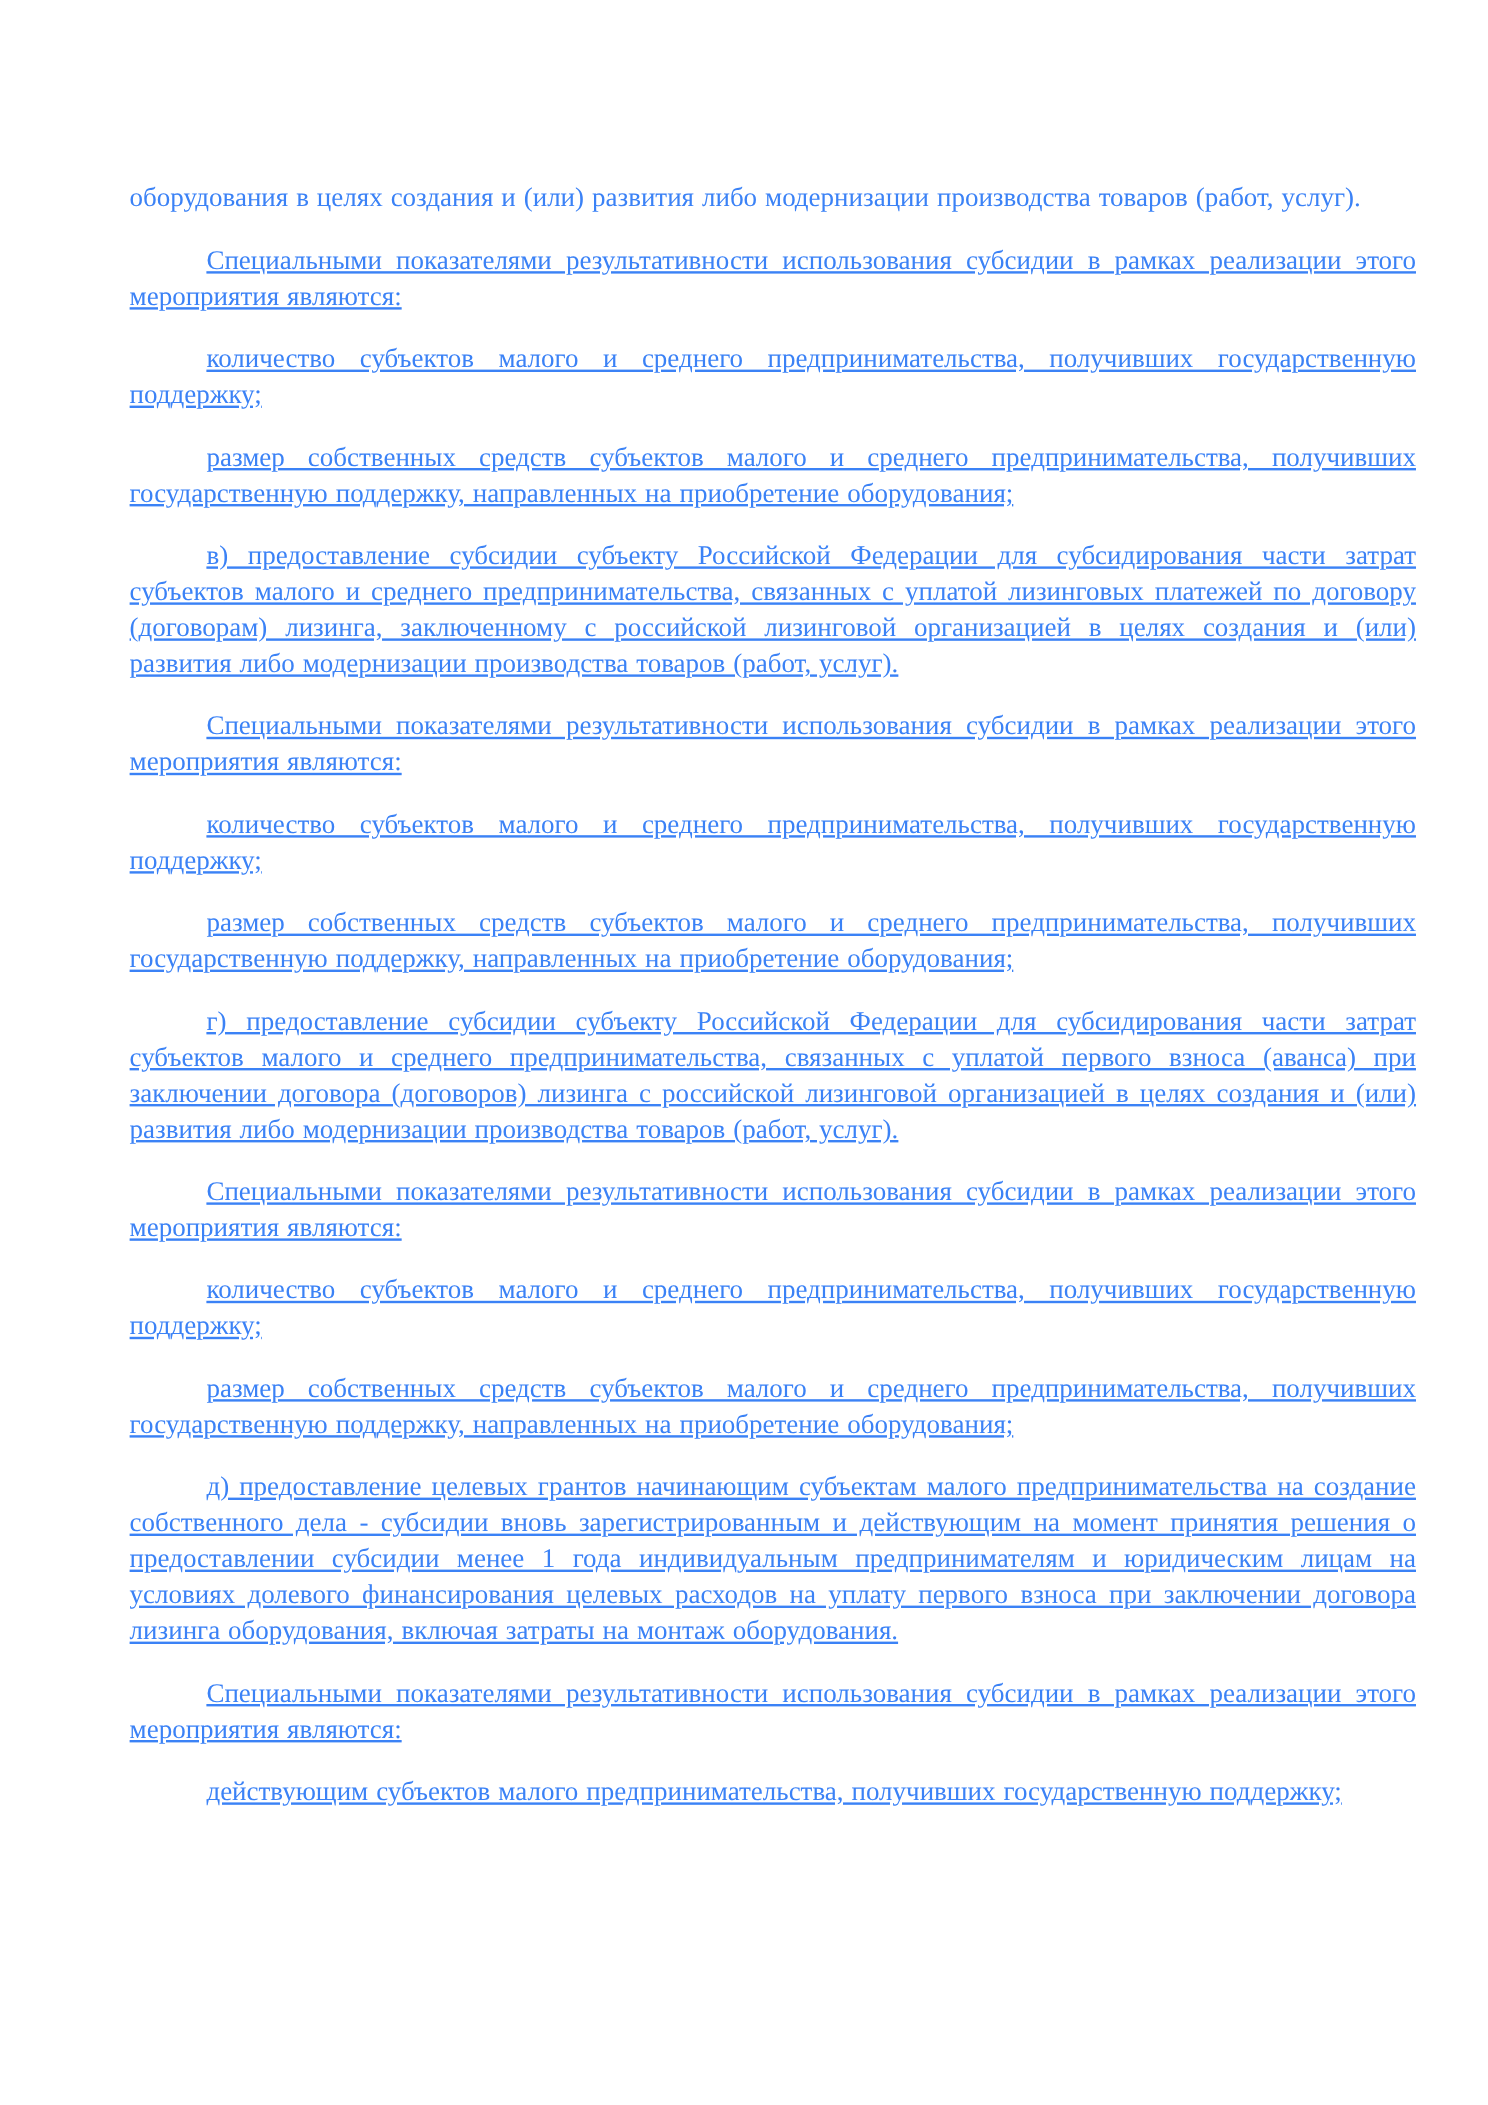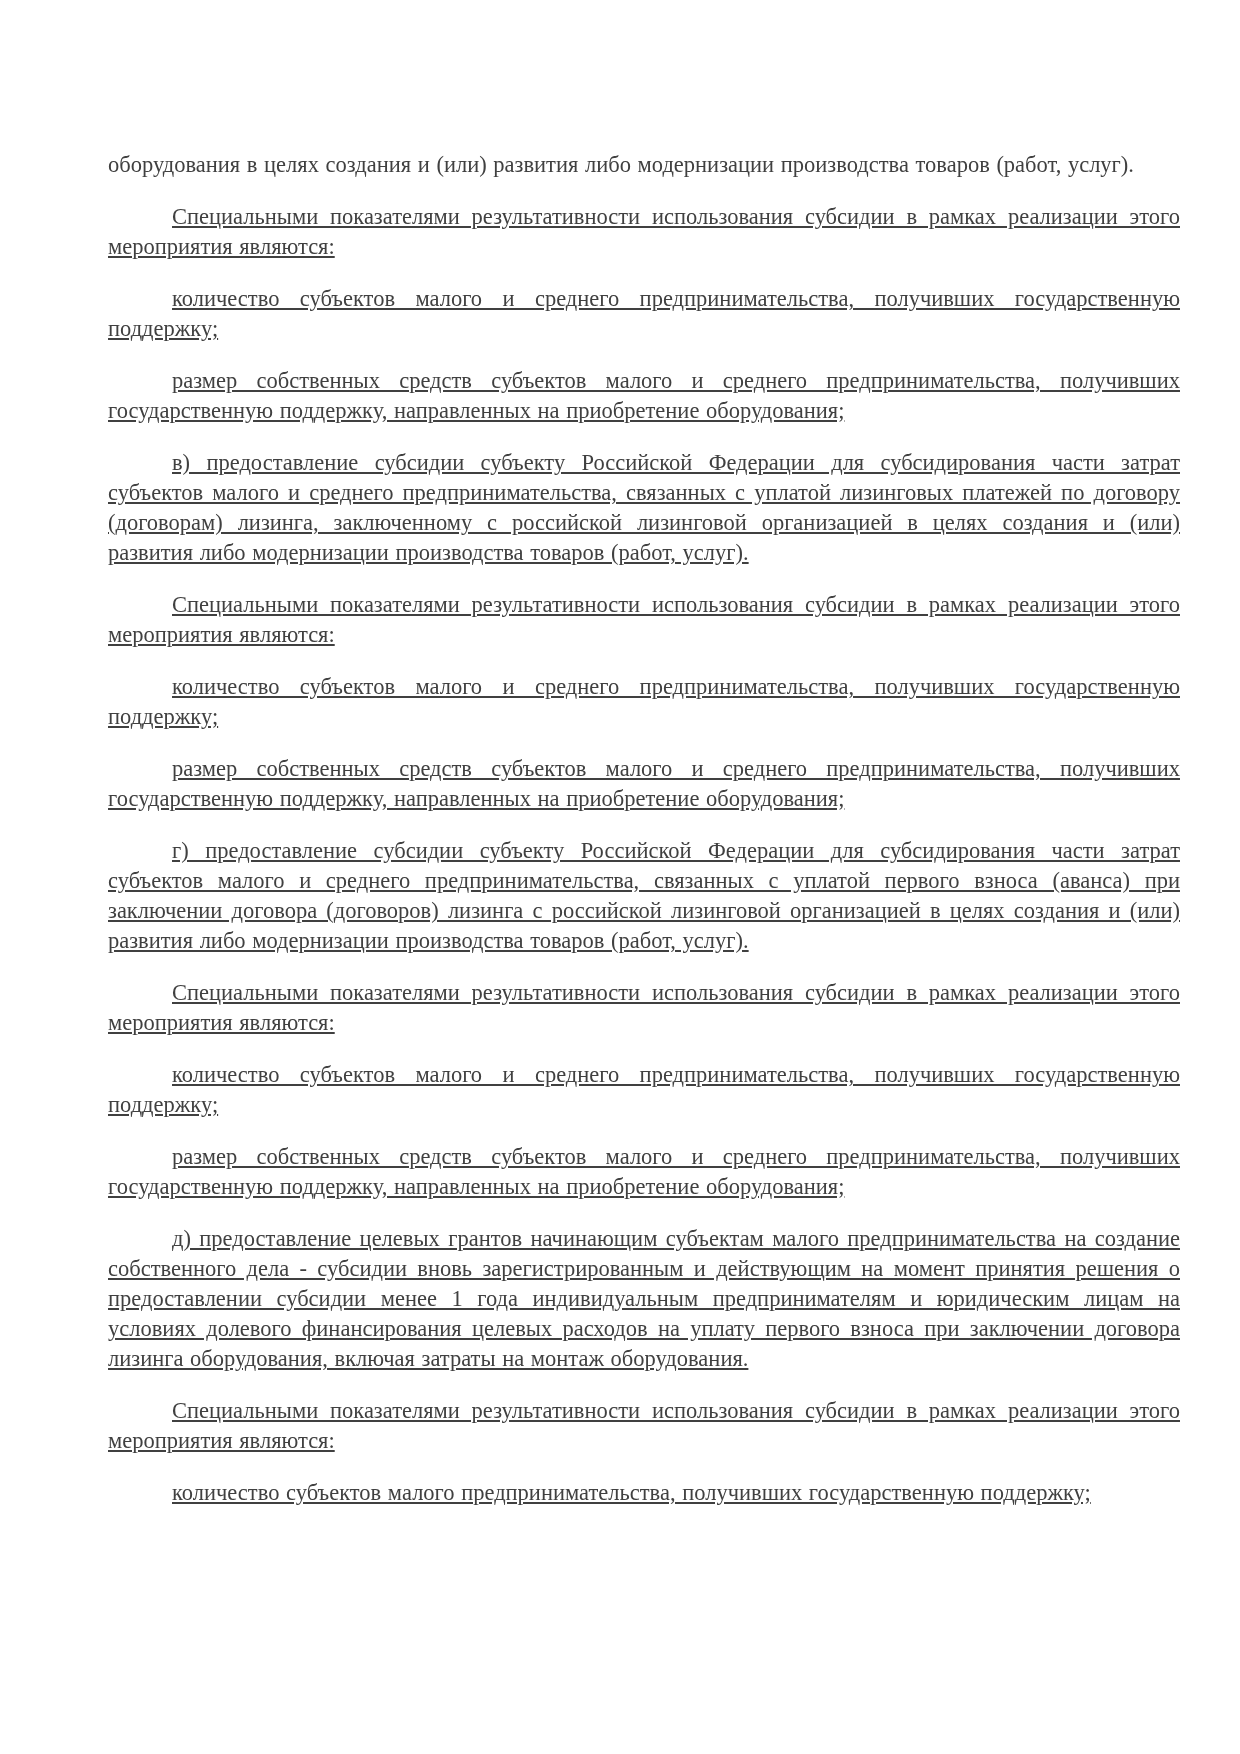--- a/index.html
+++ b/index.html
@@ -16,21 +16,21 @@
     background: #ffffff;
     padding: 150px 60px 0 108px;
     overflow: hidden;
   }
   .page p {
     margin: 0 0 22px 0;
     padding: 0;
     font-family: "Liberation Serif", "DejaVu Serif", serif;
     font-size: 22.5px;
     line-height: 30px;
-    color: #404040;
+    color: #3b82f6;
     text-align: justify;
     word-spacing: 1px;
   }
   .page p.indent {
     text-indent: 64px;
     text-decoration: underline;
   }
   .page p.no-indent {
     text-indent: 0;
   }
@@ -46,14 +46,14 @@
   <p class="indent">в) предоставление субсидии субъекту Российской Федерации для субсидирования части затрат субъектов малого и среднего предпринимательства, связанных с уплатой лизинговых платежей по договору (договорам) лизинга, заключенному с российской лизинговой организацией в целях создания и (или) развития либо модернизации производства товаров (работ, услуг).</p>
   <p class="indent">Специальными показателями результативности использования субсидии в рамках реализации этого мероприятия являются:</p>
   <p class="indent">количество субъектов малого и среднего предпринимательства, получивших государственную поддержку;</p>
   <p class="indent">размер собственных средств субъектов малого и среднего предпринимательства, получивших государственную поддержку, направленных на приобретение оборудования;</p>
   <p class="indent">г) предоставление субсидии субъекту Российской Федерации для субсидирования части затрат субъектов малого и среднего предпринимательства, связанных с уплатой первого взноса (аванса) при заключении договора (договоров) лизинга с российской лизинговой организацией в целях создания и (или) развития либо модернизации производства товаров (работ, услуг).</p>
   <p class="indent">Специальными показателями результативности использования субсидии в рамках реализации этого мероприятия являются:</p>
   <p class="indent">количество субъектов малого и среднего предпринимательства, получивших государственную поддержку;</p>
   <p class="indent">размер собственных средств субъектов малого и среднего предпринимательства, получивших государственную поддержку, направленных на приобретение оборудования;</p>
   <p class="indent">д) предоставление целевых грантов начинающим субъектам малого предпринимательства на создание собственного дела - субсидии вновь зарегистрированным и действующим на момент принятия решения о предоставлении субсидии менее 1 года индивидуальным предпринимателям и юридическим лицам на условиях долевого финансирования целевых расходов на уплату первого взноса при заключении договора лизинга оборудования, включая затраты на монтаж оборудования.</p>
   <p class="indent">Специальными показателями результативности использования субсидии в рамках реализации этого мероприятия являются:</p>
-  <p class="indent">количество субъектов малого предпринимательства, получивших государственную поддержку;</p>
+  <p class="indent">действующим субъектов малого предпринимательства, получивших государственную поддержку;</p>
 </div>
 
 </body></html>

